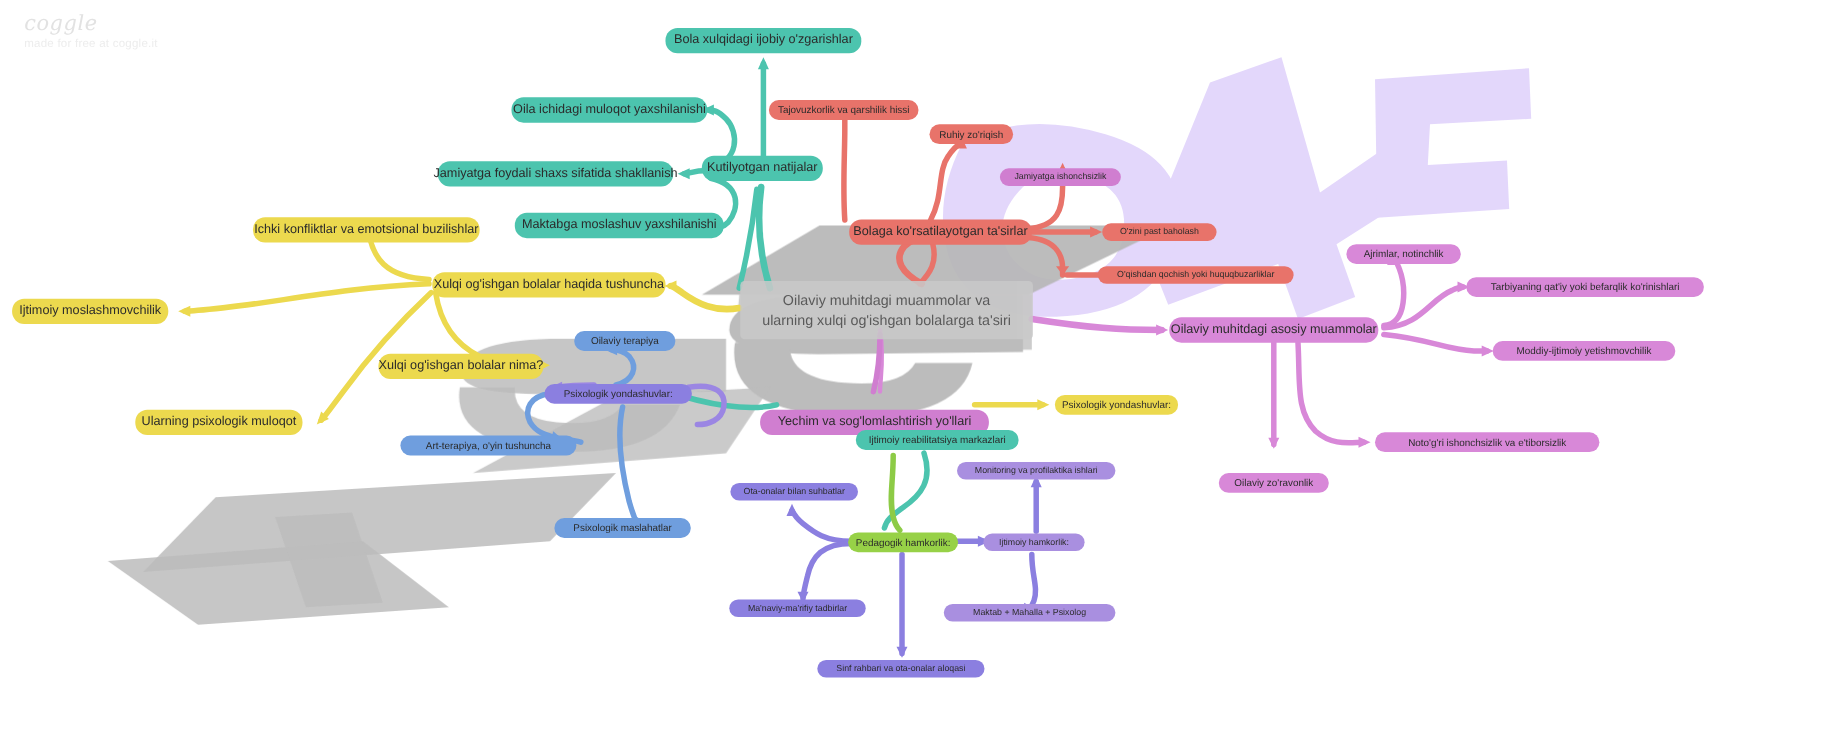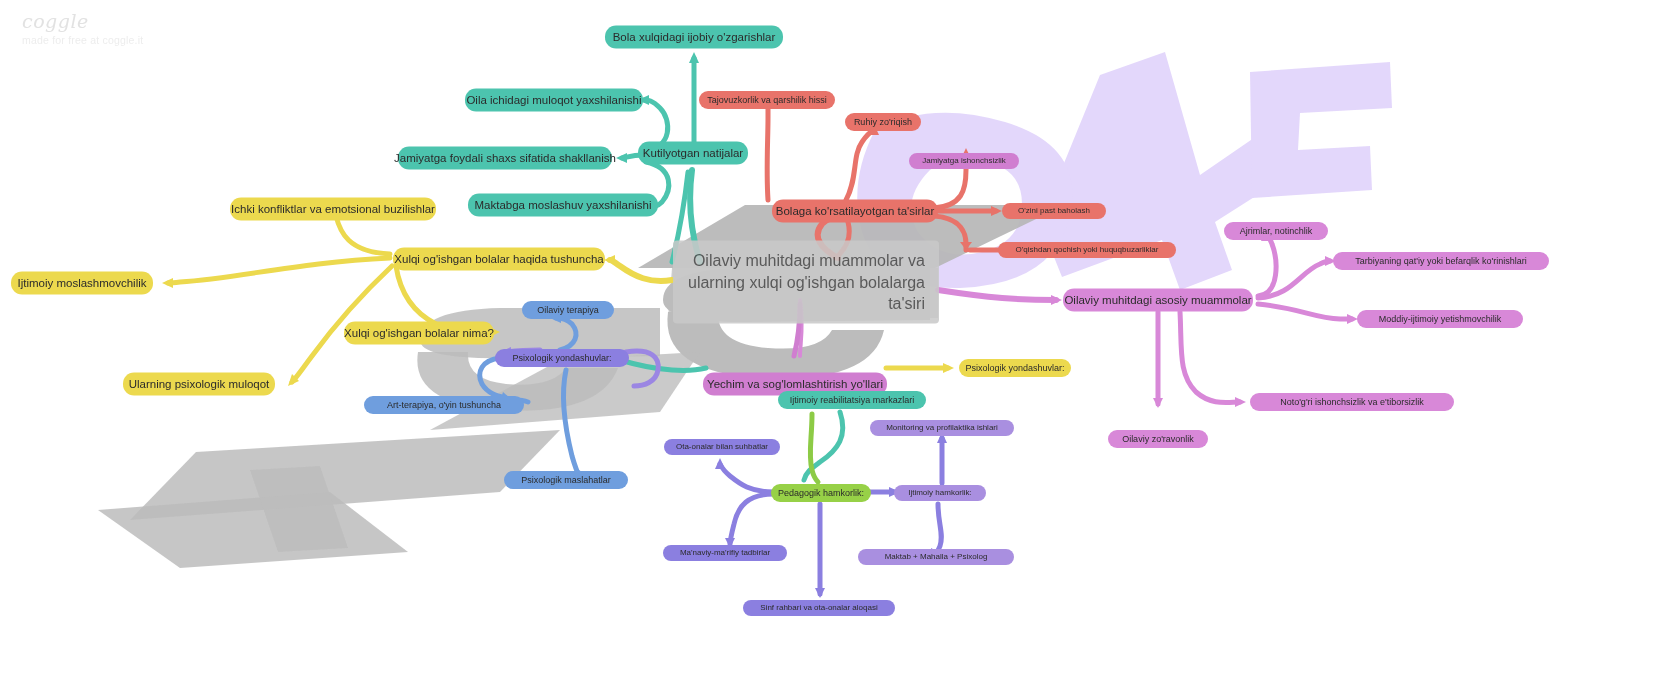--- a/index.html
+++ b/index.html
@@ -60,27 +60,26 @@
     text-align: center;
     line-height: 1.15;
     padding: 0 9px;
     transform: translate(-50%, -50%);
     box-shadow: 0 0 0 rgba(0,0,0,0);
   }
   .node.root {
     border-radius: 4px;
     background: #c9c9c9;
     color: #4a4a4a;
-    font-size: 16px;
+    font-size: 13px;
     padding: 9px 14px;
     line-height: 1.35;
     white-space: normal;
     width: 266px;
     opacity: 0.86;
-    text-align: right;
   }
   .node.lvl1 { font-size: 11.5px; height: 23px; border-radius: 11px; }
   .node.lvl2 { font-size: 9px;    height: 18px; border-radius: 9px; }
   .node.lvl3 { font-size: 8px;    height: 16px; border-radius: 8px; }
 
   
   .c-teal    { background: #4cc4ae; }
   .c-red     { background: #e8736a; }
   .c-magenta { background: #d888d8; }
   .c-yellow  { background: #ecd94e; }
@@ -322,21 +321,21 @@
   <div class="node lvl1 c-yellow" style="left:499px; top:259px; width:212px;">Xulqi og'ishgan bolalar haqida tushuncha</div>
 
   <div class="node lvl2 c-blue" style="left:568px; top:310px; width:92px;">Oilaviy terapiya</div>
 
   <div class="node lvl2 c-blue" style="left:444px; top:405px; width:160px;">Art-terapiya, o'yin tushuncha</div>
 
   <div class="node lvl2 c-blue" style="left:566px; top:480px; width:124px;">Psixologik maslahatlar</div>
 
   <div class="node lvl2 c-violet" style="left:562px; top:358px; width:134px;">Psixologik yondashuvlar:</div>
 
-  <div class="node lvl1 c-plum" style="left:795px; top:367px; width:184px;border-radius:11px;">Yechim va sog'lomlashtirish yo'llari</div>
+  <div class="node lvl1 c-plum" style="left:795px; top:367px; width:208px;border-radius:11px;">Yechim va sog'lomlashtirish yo'llari</div>
 
   <div class="node lvl2 c-yellow" style="left:1015px; top:368px; width:112px;">Psixologik yondashuvlar:</div>
 
   <div class="node lvl2 c-teal" style="left:852px; top:400px; width:148px;">Ijtimoiy reabilitatsiya markazlari</div>
 
   <div class="node lvl2 c-green" style="left:821px; top:493px; width:100px;">Pedagogik hamkorlik:</div>
 
   <div class="node lvl3 c-violet" style="left:722px; top:447px; width:116px;">Ota-onalar bilan suhbatlar</div>
 
   <div class="node lvl3 c-violet" style="left:725px; top:553px; width:124px;">Ma'naviy-ma'rifiy tadbirlar</div>

